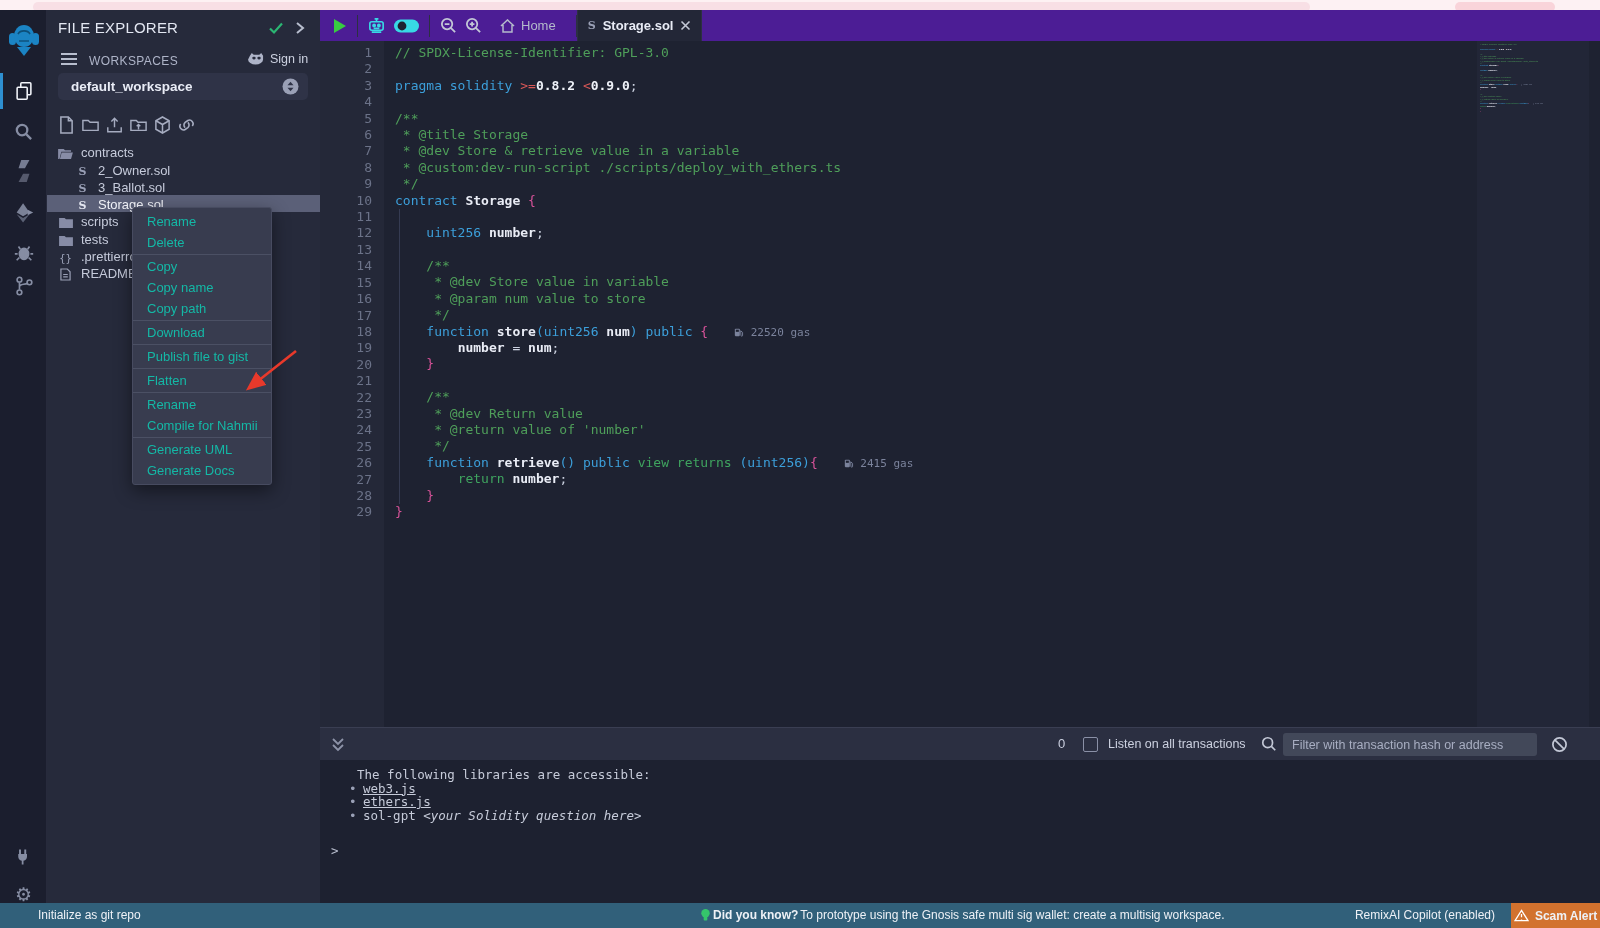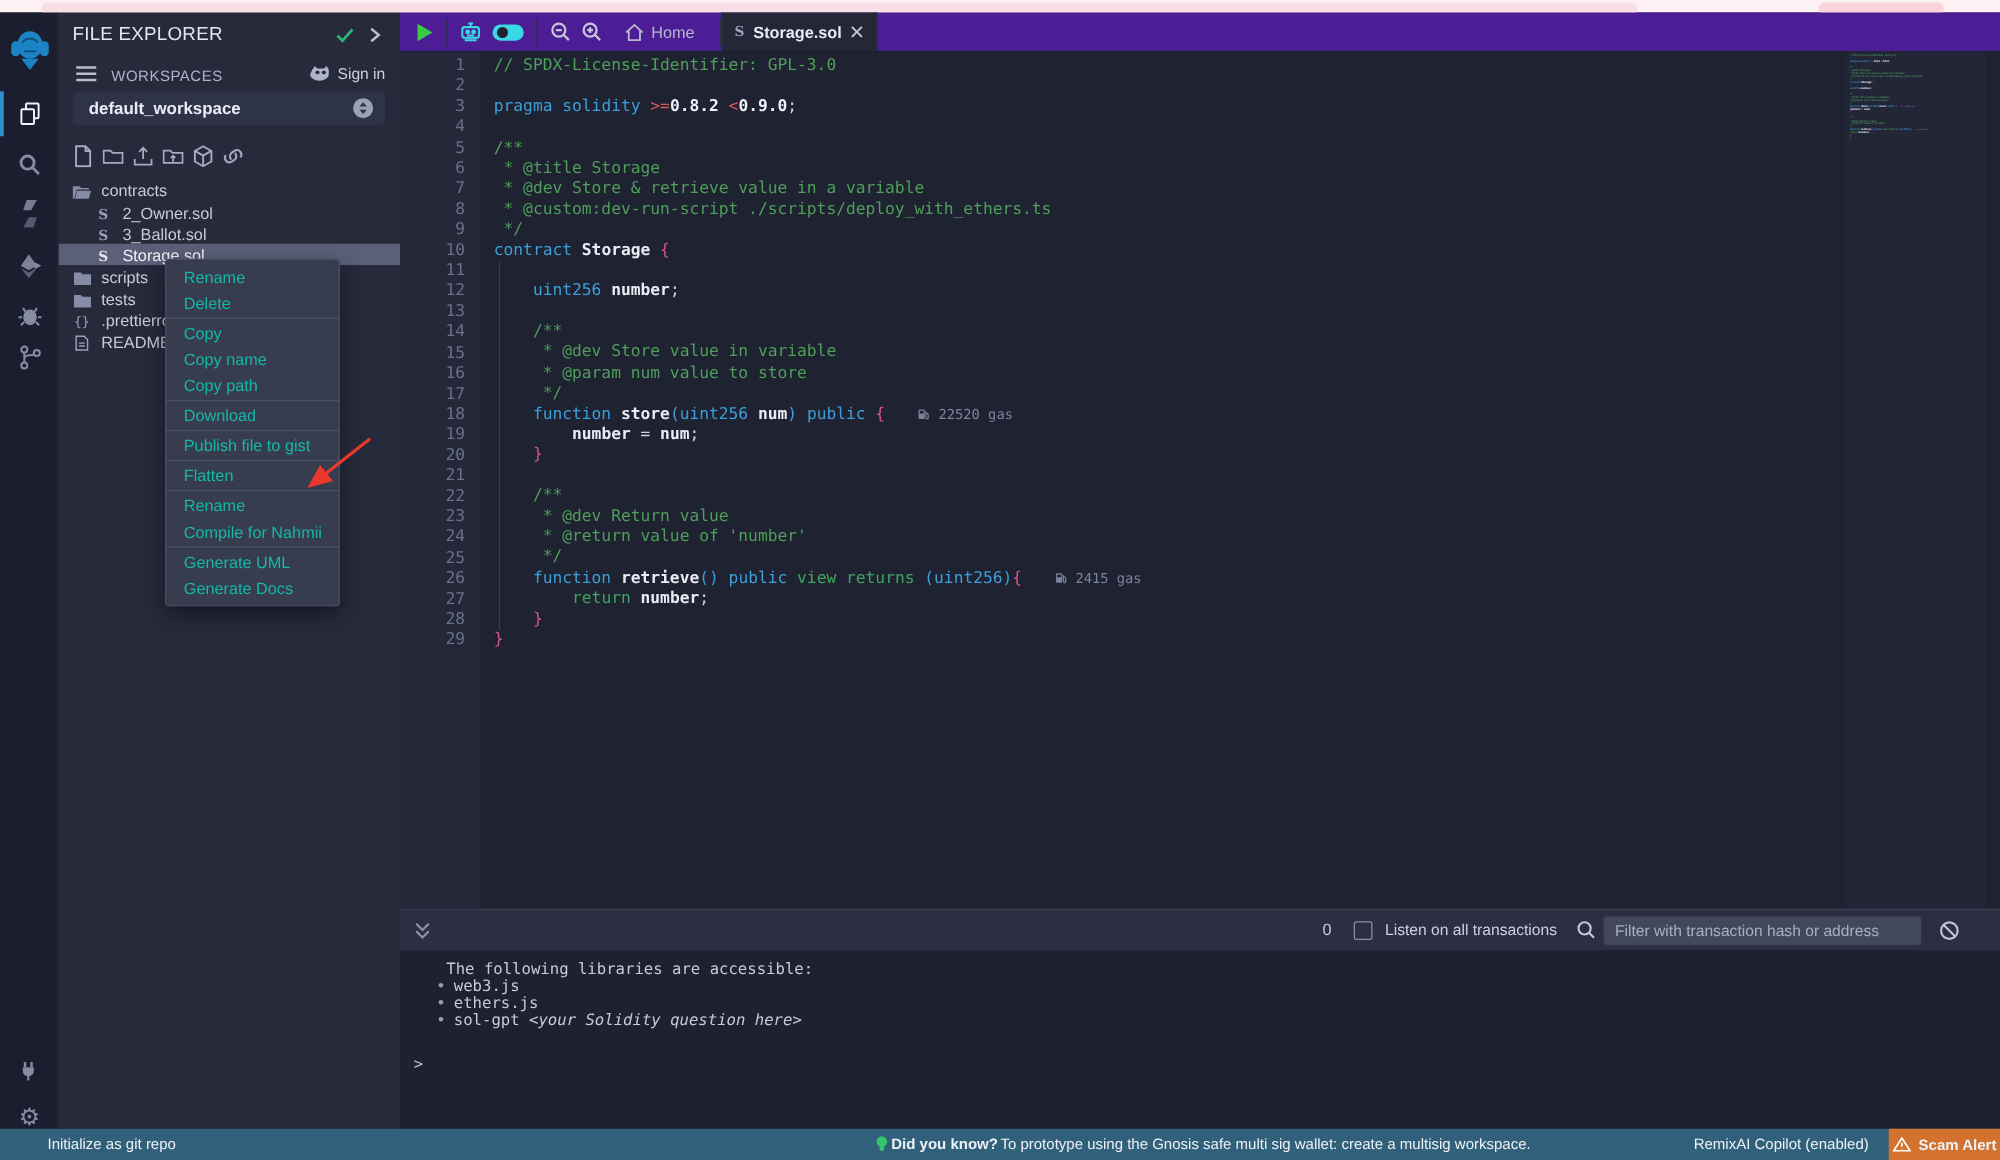--- a/index.html
+++ b/index.html
@@ -90,21 +90,21 @@
     padding:0 9px;font-size:12.5px;color:#e2e6f0;font-family:"Liberation Sans",sans-serif}
   #term-filter::placeholder{color:#a8aec2}
   #term-ban{position:absolute;left:1231px;top:8px}
 
   #terminal{left:320px;top:760px;width:1280px;height:143px;background:#1d2130;
     font-family:"DejaVu Sans Mono",monospace;font-size:12.5px;line-height:13.7px;color:#c6cbd9}
   #terminal .tl{white-space:pre}
   .t-intro{margin:8px 0 0 37px}
   .t-bullet{margin-left:29px;display:flex;align-items:baseline}
   .t-bullet .bl{width:14px;color:#9aa0b6}
-  .t-link{}
+  .t-link{text-decoration:underline}
   .t-hint{font-style:italic}
   .t-outro{margin:14px 0 0 37px}
   .t-prompt{margin:21px 0 0 11px;color:#b8bece}
 
   
   #statusbar{left:0;top:903px;width:1600px;height:25px;background:#31607a;color:#eef1f6;font-size:12px}
   #sb-left{position:absolute;left:38px;top:5px}
   #sb-tip{position:absolute;left:700px;top:5px;display:flex;align-items:center;gap:2px;white-space:nowrap}
   #sb-tip b{font-weight:700}
   #sb-copilot{position:absolute;right:105px;top:5px}

